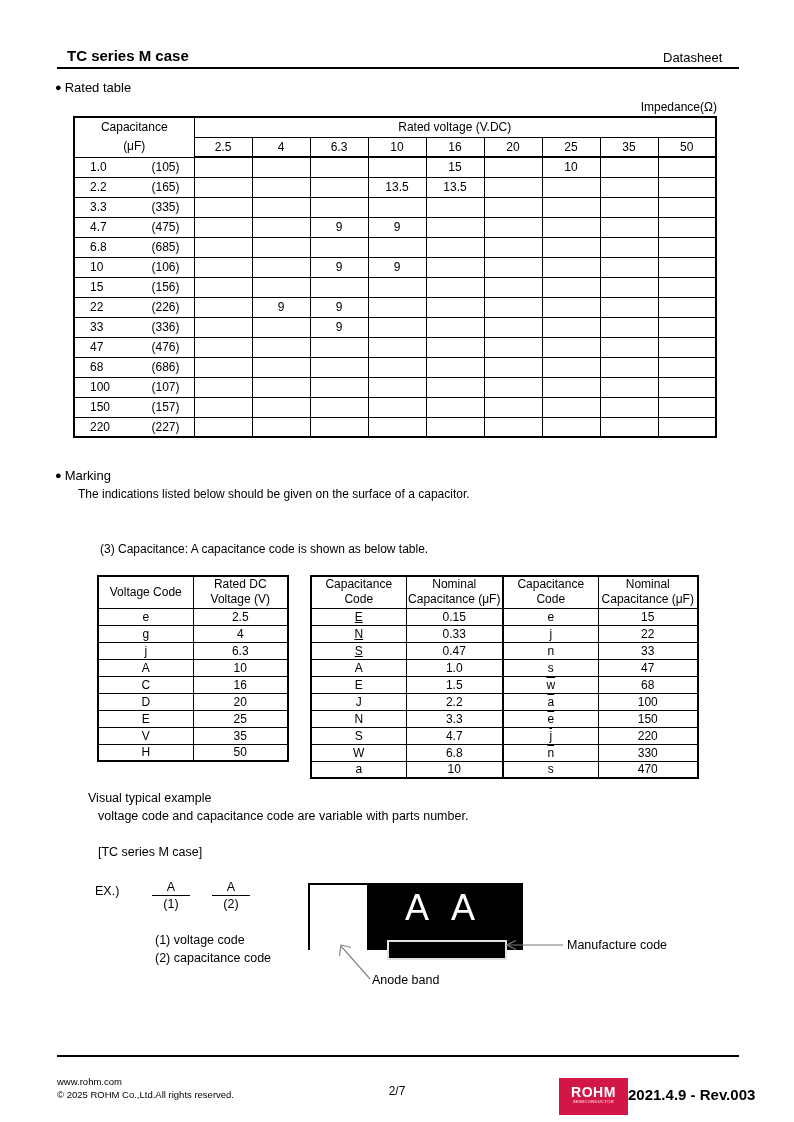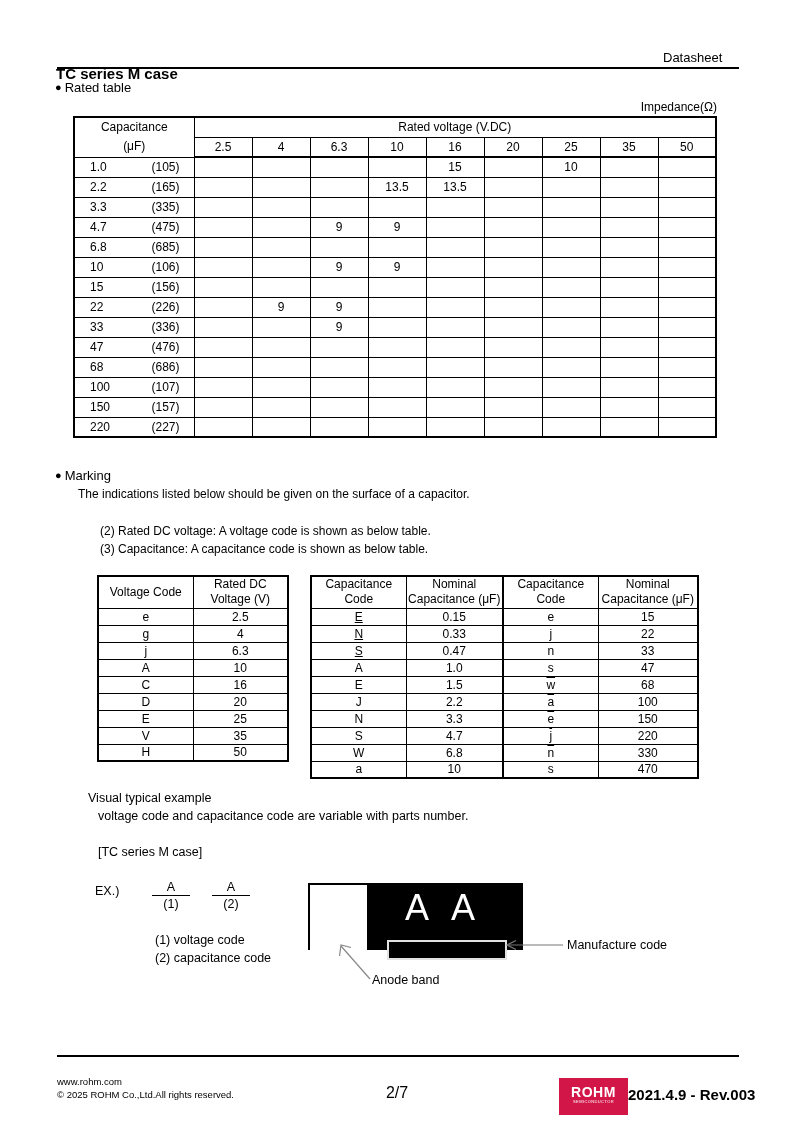--- a/index.html
+++ b/index.html
@@ -2,21 +2,21 @@
 <html><head>
 <meta charset="utf-8">
 <style>
   * { margin:0; padding:0; box-sizing:border-box; }
   body { background:#888; font-family:"Liberation Sans", sans-serif; }
   .page { position:relative; width:794px; height:1122px; background:#fff; margin:0 auto;
           color:#000; font-family:"Liberation Sans", sans-serif; overflow:hidden; }
   .abs { position:absolute; }
 
   
-  .doc-title { left:56px; top:47px; font-size:15px; font-weight:bold;margin-top:18px; }
+  .doc-title { left:67px; top:47px; font-size:15px; font-weight:bold; }
   .doc-type  { left:663px; top:50px; font-size:13px; }
   .rule      { left:57px; width:682px; height:2px; background:#000; }
   .rule.top  { top:67px; }
   .rule.bottom { top:1055px; }
 
   
   .section-head { font-size:13px; }
   .section-head .bullet { font-size:11px; vertical-align:1px; margin-right:3px; }
 
   .imp-label { top:100px; right:77px; font-size:12px; }
@@ -57,21 +57,21 @@
   .chip { left:308px; top:883px; width:215px; height:67px; background:#000; border:2px solid #000; }
   .chip .band { position:absolute; left:0; top:0; width:57px; height:81px; background:#fff; }
   .chip .mark { position:absolute; left:57px; right:0; top:2px; text-align:center;
                 color:#fff; font-size:36px; letter-spacing:8px; }
   .chip .mfg-box { position:absolute; left:77px; top:55px; width:120px; height:20px;
                    border:2px solid #e2e2e2; background:#000; }
   .callout { font-size:12.5px; }
 
   
   .foot-small { font-size:9.5px; }
-  .page-num { left:0; right:0; top:1084px; text-align:center; font-size:16px; }
+  .page-num { left:0; right:0; top:1084px; text-align:center; font-size:12px; }
   .logo { left:559px; top:1078px; width:69px; height:37px; text-align:center; }
   .logo .big { color:#fff; font-weight:bold; font-size:14px; letter-spacing:0.5px; line-height:14px; margin-top:7px; }
   .logo .sub { color:#fff; font-size:4px; letter-spacing:0.4px; line-height:5px; }
   .revision { left:628px; top:1086px; font-size:15px; font-weight:bold;text-align:right; }
 </style>
 </head>
 <body>
 
 <div class="page">
 
@@ -347,21 +347,20 @@
           <td></td>
           <td></td>
         </tr>
       </tbody>
   </table>
 
   <div class="abs section-head" style="left:55px; top:468px;">
     <span class="bullet">●</span><span>Marking</span>
   </div>
   <div class="abs mk-intro">The indications listed below should be given on the surface of a capacitor.</div>
-  <div class="abs mk-item" style="top:524px;">(2) Rated DC voltage: A voltage code is shown as below table.</div>
   <div class="abs mk-item" style="top:542px;">(3) Capacitance: A capacitance code is shown as below table.</div>
 
   <table class="abs grid code-table" id="voltage-table">
     <colgroup>
         <col style="width:95px">
         <col style="width:95px">
       </colgroup>
     <thead>
       <tr class="h2">
         <th rowspan="2">Voltage Code</th>

